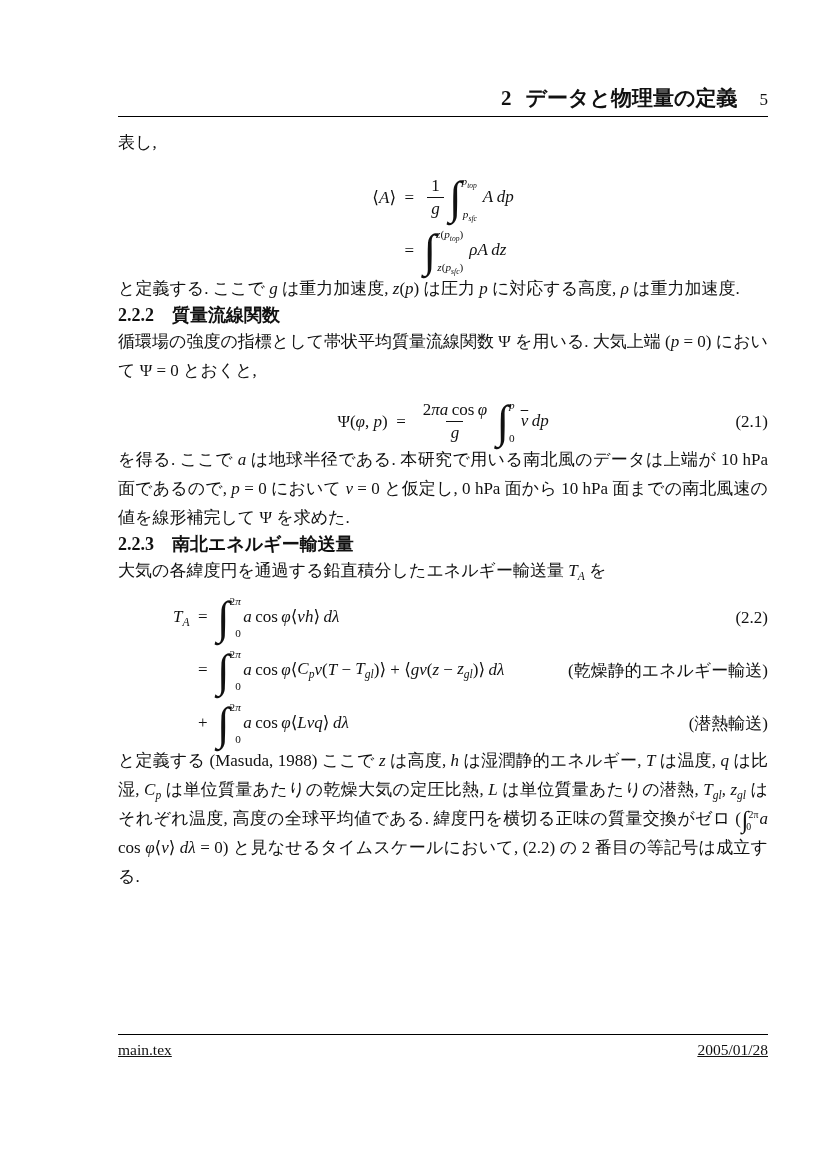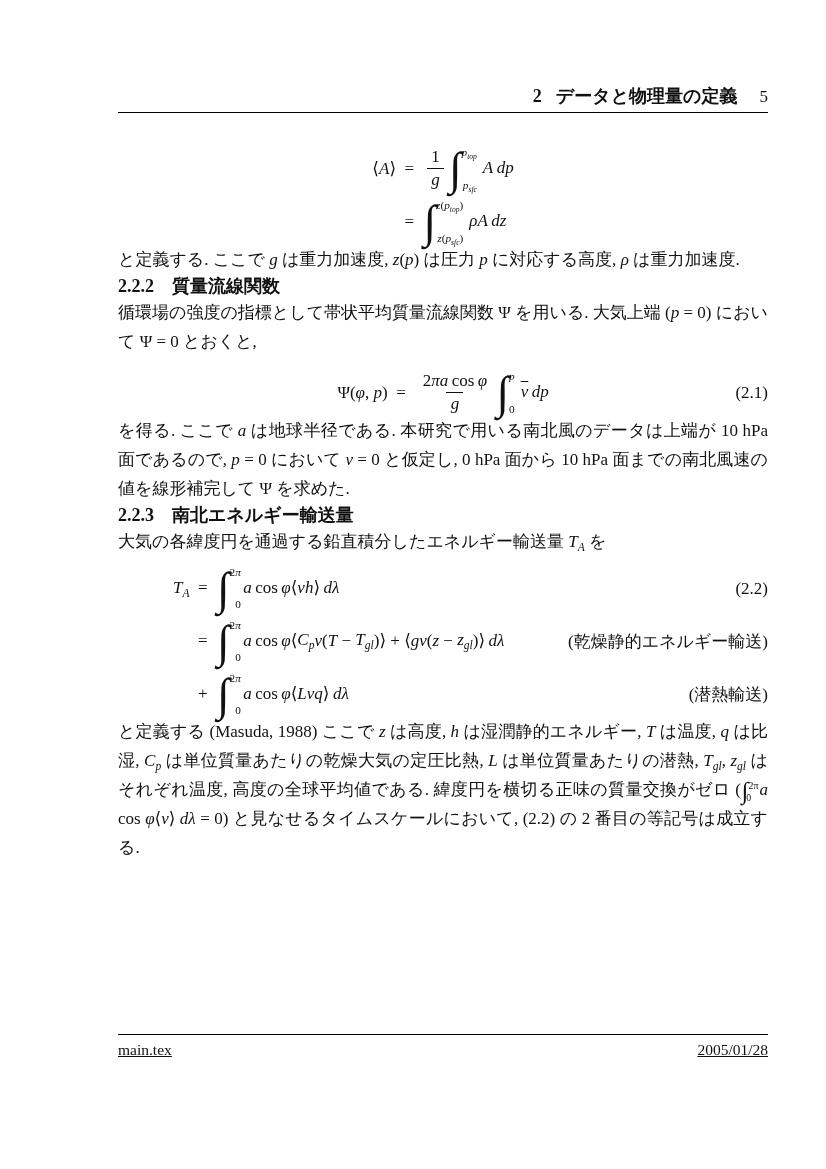--- a/index.html
+++ b/index.html
@@ -4,21 +4,21 @@
 <style>
   html,body{margin:0;padding:0;background:#ffffff;}
   .page{
     position:relative;width:826px;height:1169px;background:#ffffff;
     color:#111111;font-family:"Liberation Serif","DejaVu Serif","DejaVu Sans",serif;
     font-size:17px;overflow:hidden;
   }
   
   .header{position:absolute;top:84px;left:118px;right:58px;}
   .header-row{display:flex;justify-content:flex-end;align-items:baseline;gap:22px;}
-  .header-title{font-family:"Liberation Sans","DejaVu Sans",sans-serif;font-weight:bold;font-size:18px;}
+  .header-title{font-family:"Liberation Sans","DejaVu Sans",sans-serif;font-weight:bold;font-size:21px;}
   .header-title .no{margin-right:14px;font-family:"Liberation Serif","DejaVu Serif",serif;}
   .header-page{font-size:17px;}
   .hrule{border-top:1.5px solid #000;margin-top:4px;}
   .footer{position:absolute;top:1030px;left:118px;right:58px;}
   .footer-row{display:flex;justify-content:space-between;padding-top:6px;font-size:15.5px;text-decoration:underline;}
   
   .content{position:absolute;top:128px;left:118px;width:650px;}
   p.para{margin:0;text-align:justify;line-height:29px;}
   h3.sec{
     font-family:"Liberation Sans","DejaVu Sans",sans-serif;
@@ -74,20 +74,21 @@
   <div class="header">
     <div class="header-row">
       <span class="header-title"><span class="no">2</span><span>データと物理量の定義</span></span>
       <span class="header-page">5</span>
     </div>
     <div class="hrule"></div>
   </div>
 
   <div class="content">
 
+    <p class="para">表し,</p>
 
     <div class="eq mt-eqA">
         <div class="eq-pad"></div>
         <div class="eq-lhs"><span class="mr">⟨</span><span class="mi">A</span><span class="mr">⟩</span></div>
         <div class="eq-rel">=</div>
         <div class="eq-rhs"><span class="frac">
             <span class="fr-n"><span class="mr">1</span></span>
             <span class="fr-d"><span class="mi">g</span></span>
           </span><span class="bigint">
             <span class="g">∫</span>

